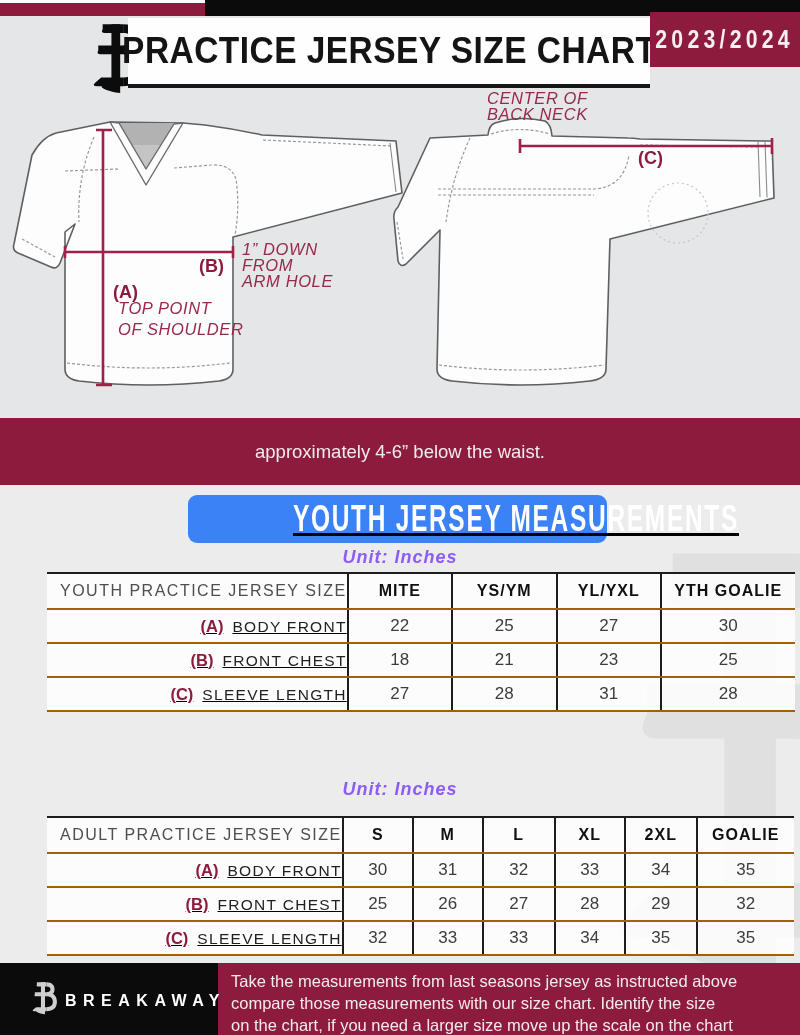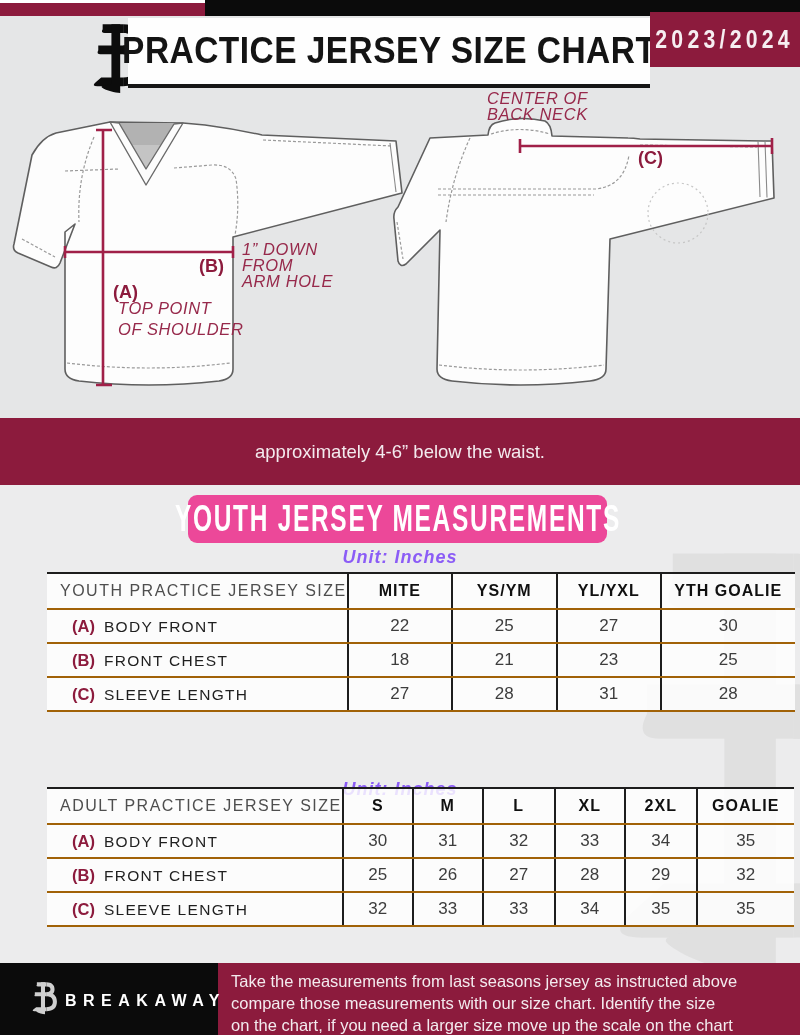--- a/index.html
+++ b/index.html
@@ -50,22 +50,22 @@
     left:0;top:418px;width:800px;height:67px;background:#8C1B3D;
     display:flex;flex-direction:column;align-items:center;justify-content:center;
     color:#F3EAEE;font-size:18.5px;line-height:24px;text-align:center;z-index:3;
   }
 
   
   .lower{left:0;top:485px;width:800px;height:478px;background:#ECECED;overflow:hidden;}
   .watermark{left:548px;top:55px;width:430px;height:470px;opacity:0.6;}
 
   .pill{
-    left:188px;width:419px;background:#ec4899;border-radius:9px;
-    display:flex;align-items:center;justify-content:center;z-index:2;
+    left:188px;width:419px;background:#3b82f6;border-radius:9px;
+    display:flex;align-items:center;z-index:2;text-decoration:underline;
   }
   .pill span{
     color:#ffffff;font-size:36px;font-weight:bold;letter-spacing:2.5px;white-space:nowrap;
     display:inline-block;transform:scaleX(0.68);
   }
   .unit{
     left:0;width:800px;text-align:center;color:#8b5cf6;
     font-size:18px;font-style:italic;font-weight:bold;letter-spacing:1px;z-index:2;
   }
 
@@ -73,21 +73,21 @@
   .meas-table th,.meas-table td{
     background:rgba(255,255,255,0.82);padding:0;
     border-bottom:2px solid #a16207;overflow:hidden;white-space:nowrap;
   }
   .meas-table tr.hdr th{border-top:2px solid #1d1d1d;height:34px;}
   .meas-table tr.dr td{height:32px;}
   .meas-table .vline{border-left:2px solid #1d1d1d;}
   th.lblhead{text-align:left;padding-left:13px;color:#4e4e4e;font-weight:normal;
     font-size:16px;letter-spacing:1.5px;}
   th.size{font-size:16px;font-weight:bold;color:#101010;letter-spacing:1px;text-align:center;}
-  td.lblcell{text-align:left;padding-left:25px;}
+  td.lblcell{text-align:right;padding-left:25px;text-decoration:underline;}
   td.lblcell .key{color:#8C1B3D;font-weight:bold;font-size:16.5px;margin-right:9px;}
   td.lblcell .nm{color:#1f1f1f;font-size:15.5px;letter-spacing:1.3px;}
   td.val{text-align:center;color:#3d3d3d;font-size:17px;}
 
   
   .footer{left:0;top:963px;width:800px;height:72px;background:#8C1B3D;z-index:3;}
   .footer-black{left:0;top:0;width:218px;height:72px;background:#0b0b0b;}
   .footer-logo{left:27px;top:13px;width:34px;height:46px;}
   .footer-brand{
     left:65px;top:29px;color:#ffffff;font-size:16px;font-weight:bold;
@@ -242,21 +242,21 @@
       <td class="val vline">27</td>
       <td class="val vline">28</td>
       <td class="val vline">31</td>
       <td class="val vline">28</td>
     </tr>
   </tbody>
     </table>
 
   <div class="abs unit" style="top:294px;">Unit: Inches</div>
 
-  <table class="meas-table" style="top:302px;">
+  <table class="meas-table" style="top:331px;">
     <colgroup>
       <col style="width:268px">
         <col style="width:70px">
         <col style="width:70px">
         <col style="width:72px">
       <col style="width:70px">
         <col style="width:72px">
         <col style="width:97px">
     </colgroup>
     <tbody>

